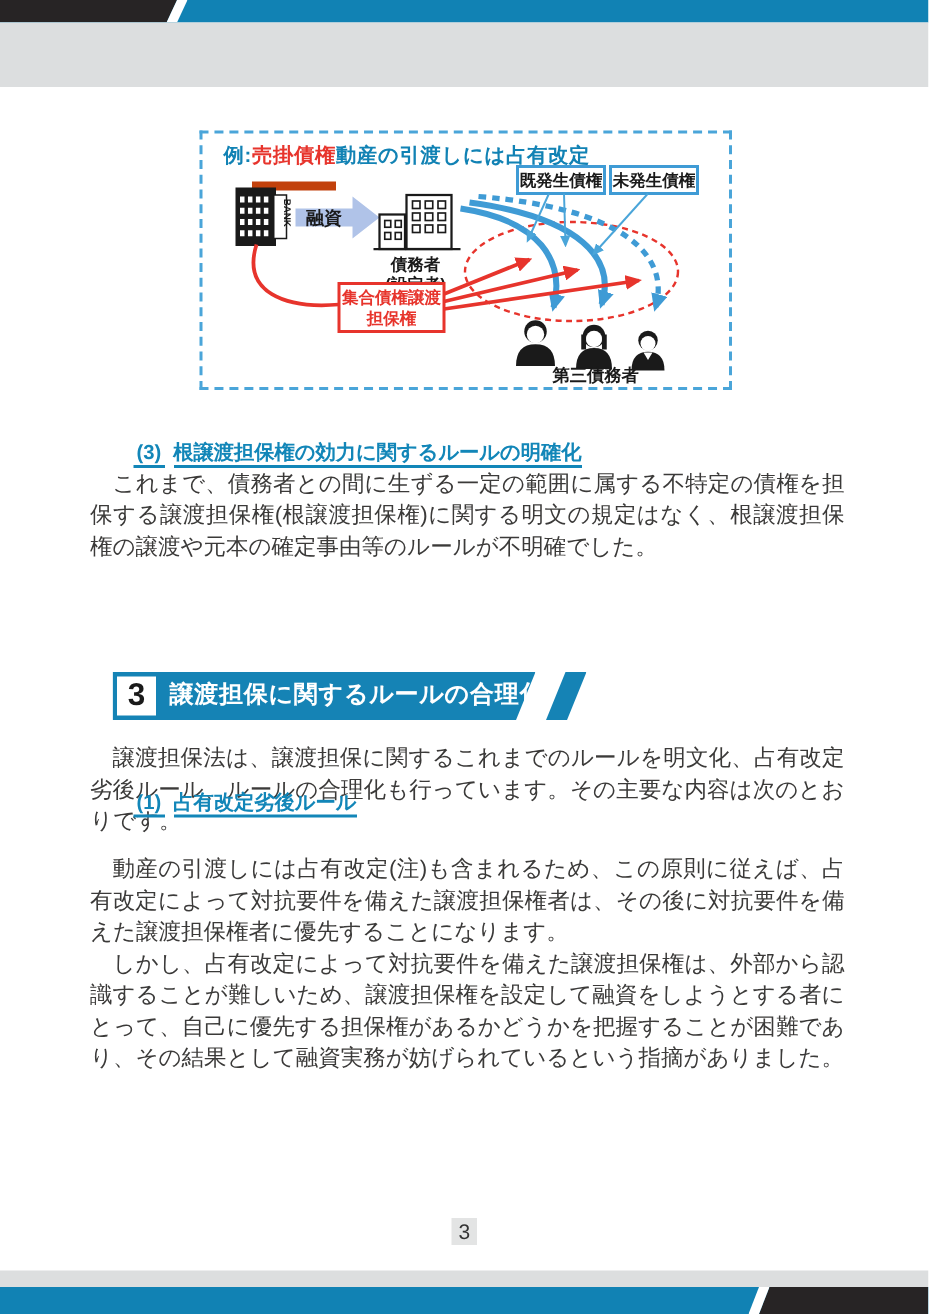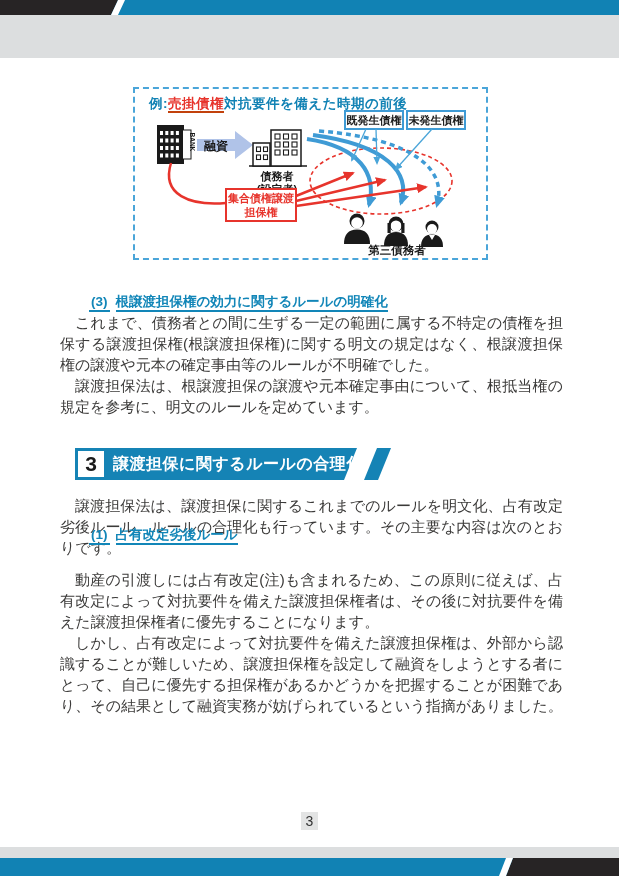--- a/index.html
+++ b/index.html
@@ -25,21 +25,21 @@
   
   .diagram {
     position:absolute; left:133px; top:87px; width:351px; height:169px;
     border:2px dashed #4aa5d9; background:#ffffff;
   }
   .diagram-title {
     position:absolute; left:14px; top:6px;
     font-size:13.5px; font-weight:bold; color:#1182b4; letter-spacing:0.5px;
     white-space:nowrap;
   }
-  .diagram-title .hl { color:#e7342c; border-bottom:2px solid #c2410c; padding-bottom:0px; }
+  .diagram-title .hl { color:#e7342c; border-bottom:6px solid #c2410c; padding-bottom:10px; }
   .diagram-svg { position:absolute; left:0; top:0; }
 
   
   .subheading {
     position:absolute; left:60px; white-space:nowrap;
     font-size:13.5px; font-weight:bold; color:#1286b8;margin-left:29px;
   }
   .subheading .h-no { border-bottom:2px solid #1286b8; padding:0 2px 1px 2px; margin-right:6px; }
   .subheading .h-text { border-bottom:2px solid #1286b8; padding-bottom:1px; }
   .bodyblock {
@@ -82,21 +82,21 @@
 <div class="bar-top-black"></div>
 <div class="bar-top-gap"></div>
 <div class="strip-top"></div>
 <div class="strip-bottom"></div>
 <div class="bar-bottom"></div>
 <div class="bar-bottom-black"></div>
 <div class="bar-bottom-gap"></div>
 
 <div class="diagram">
   <div class="diagram-title">
-    <span>例:</span><span class="hl">売掛債権</span><span>対抗要件を備えた時期の前後</span>
+    <span>例:</span><span class="hl">売掛債権</span><span>動産の引渡しには占有改定</span>
   </div>
   <svg class="diagram-svg" width="351" height="169" viewBox="0 0 351 169">
     <defs>
       <marker id="mRed" markerUnits="userSpaceOnUse" markerWidth="11" markerHeight="10" refX="9" refY="5" orient="auto">
         <path d="M0,0 L11,5 L0,10 Z" fill="#e7342c"></path>
       </marker>
       <marker id="mBlue" markerUnits="userSpaceOnUse" markerWidth="12" markerHeight="11" refX="9" refY="5.5" orient="auto">
         <path d="M0,0 L12,5.5 L0,11 Z" fill="#3f9bd5"></path>
       </marker>
       <marker id="mBlueSmall" markerUnits="userSpaceOnUse" markerWidth="8" markerHeight="7" refX="6" refY="3.5" orient="auto">
@@ -196,21 +196,20 @@
     </g>
     <text x="262" y="165" text-anchor="middle" font-size="11.5" font-weight="600" fill="#1a1a1a">第三債務者</text>
   </svg>
 </div>
 
 <div class="subheading" style="top:293px;">
   <span class="h-no">(3)</span><span class="h-text">根譲渡担保権の効力に関するルールの明確化</span>
 </div>
 <div class="bodyblock" style="top:312px;">
   <p>これまで、債務者との間に生ずる一定の範囲に属する不特定の債権を担保する譲渡担保権(根譲渡担保権)に関する明文の規定はなく、根譲渡担保権の譲渡や元本の確定事由等のルールが不明確でした。</p>
-  <p>譲渡担保法は、根譲渡担保の譲渡や元本確定事由について、根抵当権の規定を参考に、明文のルールを定めています。</p>
 </div>
 
 <div class="sec-banner">
   <div class="main"></div>
   <div class="numbox">3</div>
   <div class="btitle">譲渡担保に関するルールの合理化</div>
   <div class="slash"></div>
 </div>
 <div class="bodyblock" style="top:495px;">
   <p>譲渡担保法は、譲渡担保に関するこれまでのルールを明文化、占有改定劣後ルール、ルールの合理化も行っています。その主要な内容は次のとおりです。</p>

